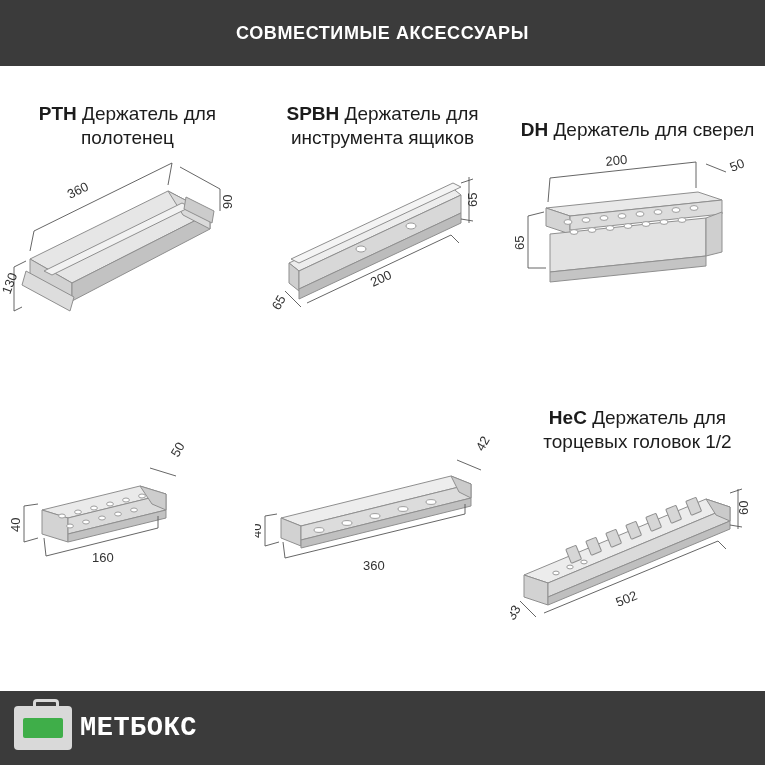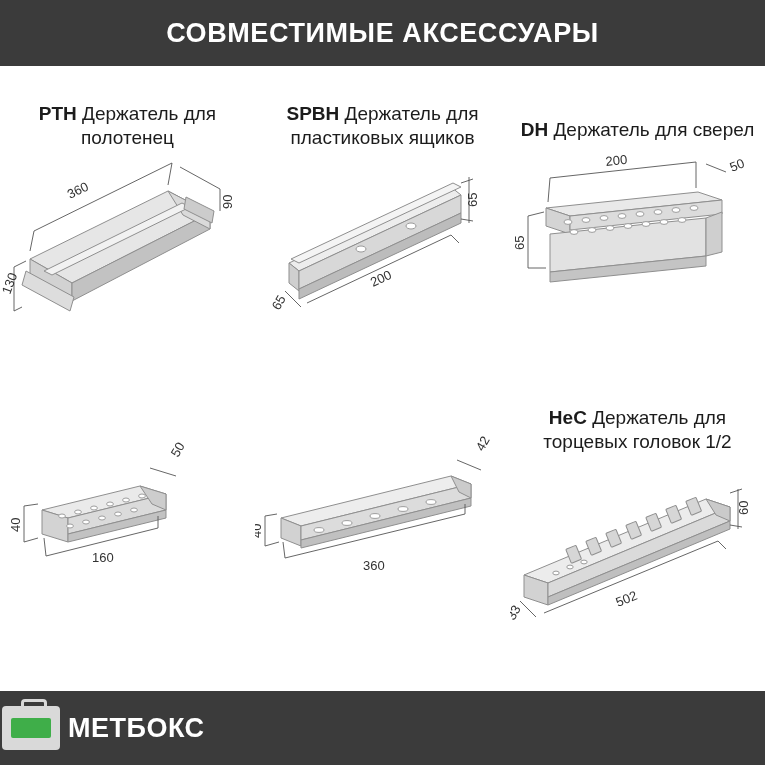--- a/index.html
+++ b/index.html
@@ -11,21 +11,21 @@
     position:relative;
   }
   
   .header{
     position:absolute;left:0;top:0;width:765px;height:66px;
     background:#3b3b3b;
     display:flex;align-items:center;justify-content:center;
   }
   .header-title{
     color:#ffffff;
-    font-size:27px;
+    font-size:18px;
     font-weight:bold;
     letter-spacing:0.6px;
     text-align:center;
   }
   
   .grid{
     position:absolute;left:0;top:66px;width:765px;height:591px;
   }
   .cell{
     position:absolute;
@@ -51,22 +51,22 @@
     font-size:13px;
     fill:#333;
   }
   
   .footer{
     position:absolute;left:0;top:691px;width:765px;height:74px;
     background:#3b3b3b;
     display:flex;align-items:center;
   }
   .logo{
-    margin-left:2px;
-    display:flex;align-items:center;gap:8px;
+    margin-left:14px;
+    display:flex;align-items:center;gap:8px;font-family:Liberation Mono, monospace;
   }
   .logo-box{
     width:58px;height:44px;
     background:#d9d9d9;
     border-radius:4px;
     position:relative;
     display:flex;align-items:center;justify-content:center;
   }
   .logo-box .handle{
     position:absolute;top:-7px;left:19px;width:20px;height:8px;
@@ -120,21 +120,21 @@
         </g>
         <text class="dim" x="70" y="48" transform="rotate(-26 70 48)">360</text>
         <text class="dim" x="232" y="58" transform="rotate(-90 232 58)">90</text>
         <text class="dim" x="10" y="144" transform="rotate(-70 10 144)">130</text>
       </svg>
     </div>
   </div>
 
   <div class="cell" style="left:255px;top:36px;">
     <div class="caption">
-      <b>SPBH</b><span> Держатель для пластиковых ящиков</span>
+      <b>SPBH</b><span> Держатель для инструмента ящиков</span>
     </div>
     <div class="fig">
       <svg width="255" height="175" viewBox="0 0 255 175">
         <g stroke="#8f8f8f" stroke-width="1" stroke-linejoin="round">
 
           <polygon points="34,112 196,36 206,44 44,120" fill="#ededed"></polygon>
           <polygon points="34,112 44,120 44,140 34,132" fill="#cfcfcf"></polygon>
           <polygon points="44,120 206,44 206,62 44,138" fill="#d8d8d8"></polygon>
           <polygon points="44,138 206,62 206,72 44,148" fill="#bcbcbc"></polygon>
 

